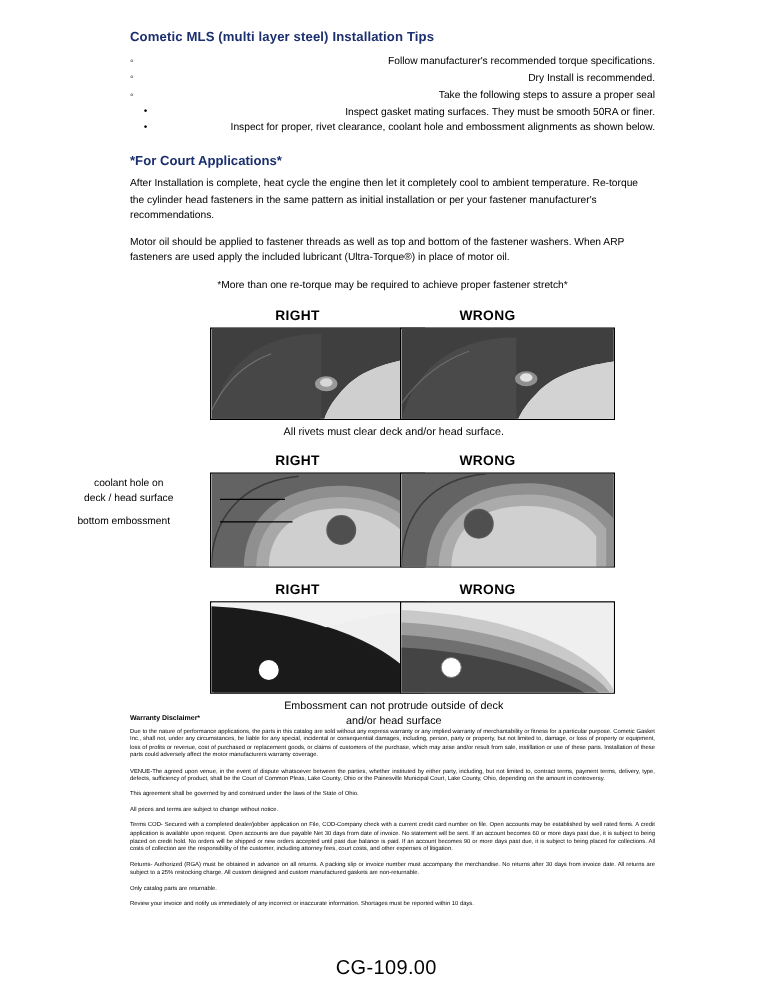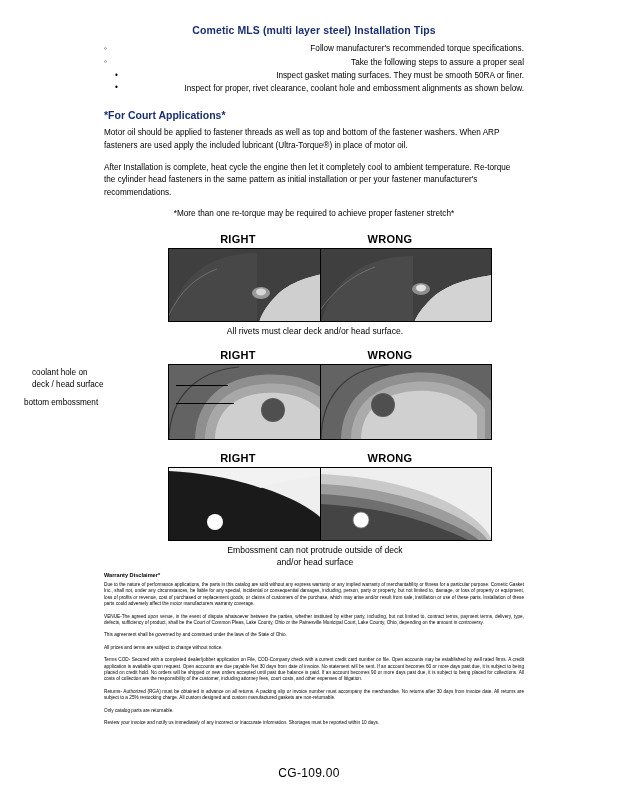--- a/index.html
+++ b/index.html
@@ -29,21 +29,20 @@
     width: 420px;
   }
 
   
   .h-title {
     font-size: 10.5px;
     font-weight: bold;
     color: #1b2f6e;
     margin: 0 0 7px 0;
     letter-spacing: 0.1px;
-    text-align: center;
   }
   .h-sub {
     font-size: 10.5px;
     font-weight: bold;
     color: #1b2f6e;
     margin: 14px 0 6px 0;
   }
 
   
   ul.lvl1 {
@@ -129,21 +128,21 @@
   }
   .fig-wrap {
     width: 356px;
     margin: 0 auto;
   }
 
   
   .callout {
     position: absolute;
     font-size: 8.2px;
-    text-align: left;
+    text-align: center;
     line-height: 11.5px;
   }
   .callout-line {
     position: absolute;
     background: #000;
     height: 1px;
   }
 
   
   .warranty {
@@ -161,48 +160,49 @@
     font-size: 4.7px;
     line-height: 6.4px;
     margin: 0 0 6px 0;
     text-align: justify;
   }
   .doc-code {
     position: absolute;
     left: 0; right: 0;
     top: 766px;
     text-align: center;
-    font-size: 12px;
+    font-size: 16px;
     letter-spacing: 0.3px;
   }
   svg { display: block; }
 </style>
 </head>
 <body>
 
 <div class="page">
 
   <div class="content">
 
     <h1 class="h-title">Cometic MLS (multi layer steel) Installation Tips</h1>
 
     <ul class="lvl1">
       <li>Follow manufacturer's recommended torque specifications.</li>
+      <li>Dry Install is recommended.</li>
       <li>
         <span>Take the following steps to assure a proper seal</span>
         <ul class="lvl2">
           <li>Inspect gasket mating surfaces.  They must be smooth 50RA or finer.</li>
           <li>Inspect for proper, rivet clearance, coolant hole and embossment alignments as shown below.</li>
         </ul>
       </li>
     </ul>
 
     <h2 class="h-sub">*For Court Applications*</h2>
+    <p class="body">After Installation is complete, heat cycle the engine then let it completely cool to ambient temperature. Re-torque the cylinder head fasteners in the same pattern as initial installation or per your fastener manufacturer's recommendations.</p>
     <p class="body">Motor oil should be applied to fastener threads as well as top and bottom of the fastener washers. When ARP fasteners are used apply the included lubricant (Ultra-Torque®) in place of motor oil.</p>
-    <p class="body">After Installation is complete, heat cycle the engine then let it completely cool to ambient temperature. Re-torque the cylinder head fasteners in the same pattern as initial installation or per your fastener manufacturer's recommendations.</p>
     <p class="body tight">*More than one re-torque may be required to achieve proper fastener stretch*</p>
 
     <div class="fig-block">
       <div class="fig-wrap">
         <div class="fig-row">
           <div class="fig-col">
             <div class="fig-label">RIGHT</div>
             <div class="fig-img">
               <svg width="172" height="74" viewBox="0 0 172 74">
                 <rect x="0" y="0" width="172" height="74" fill="#f0f0f0"></rect>

